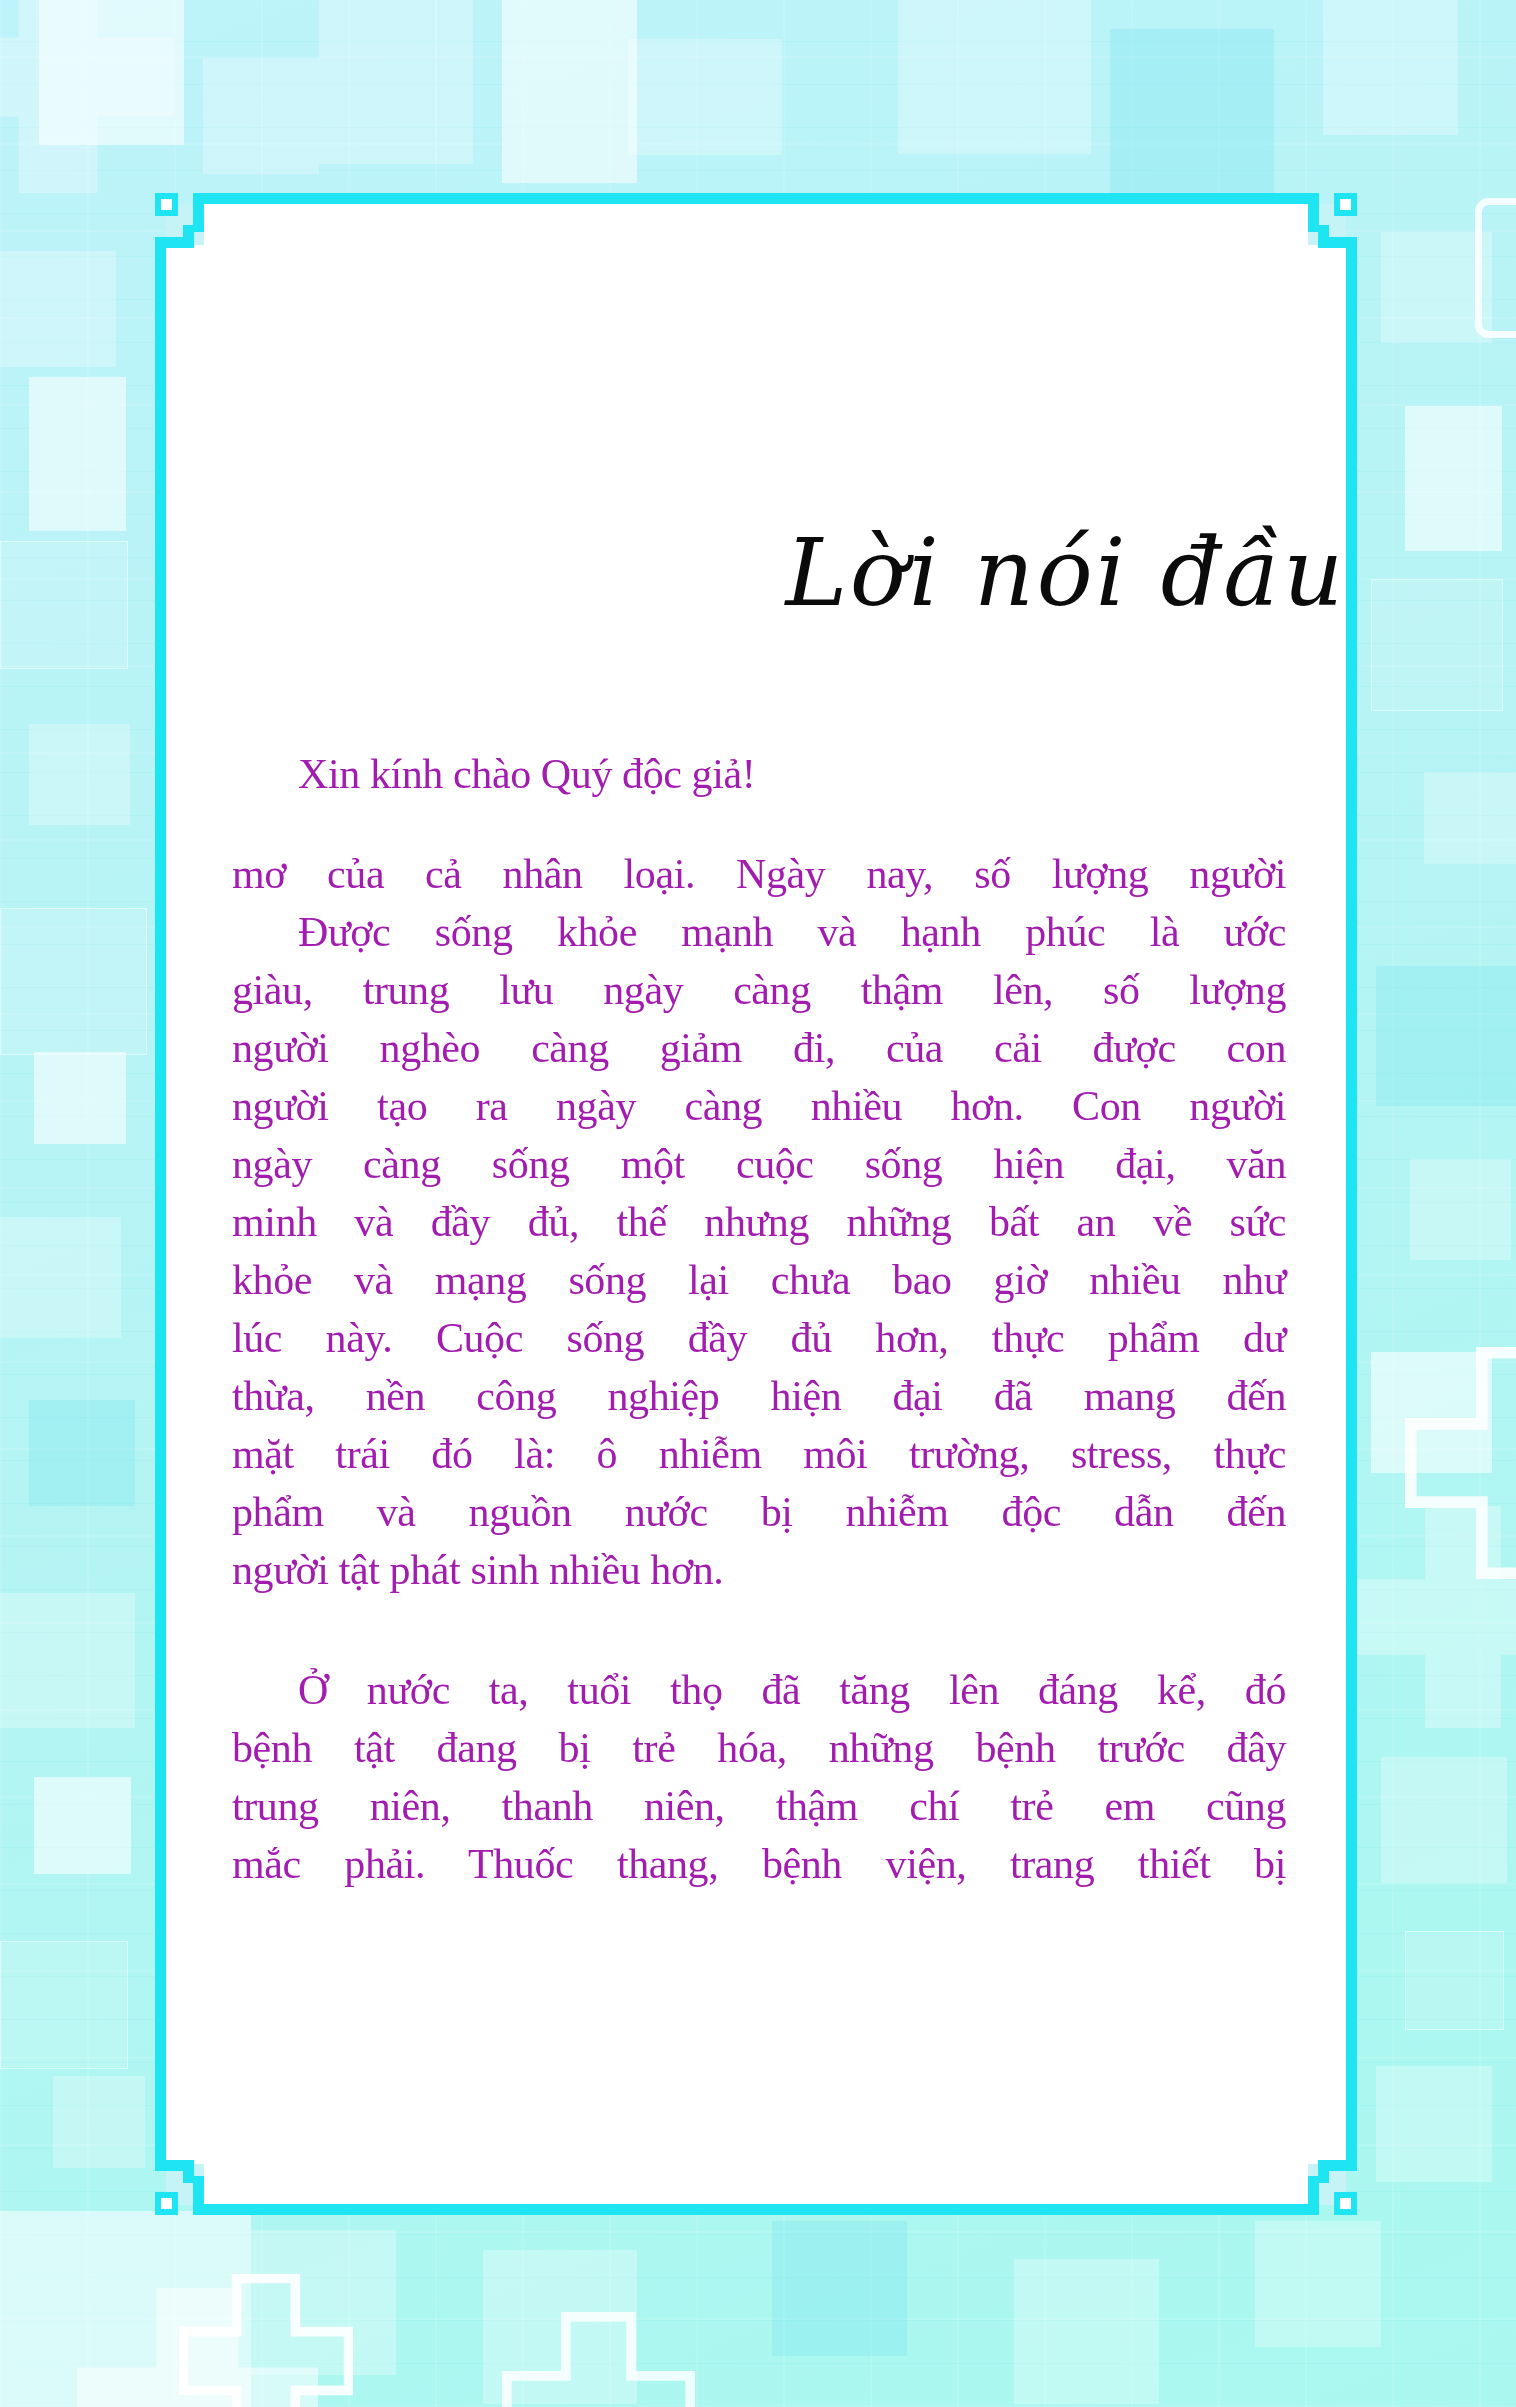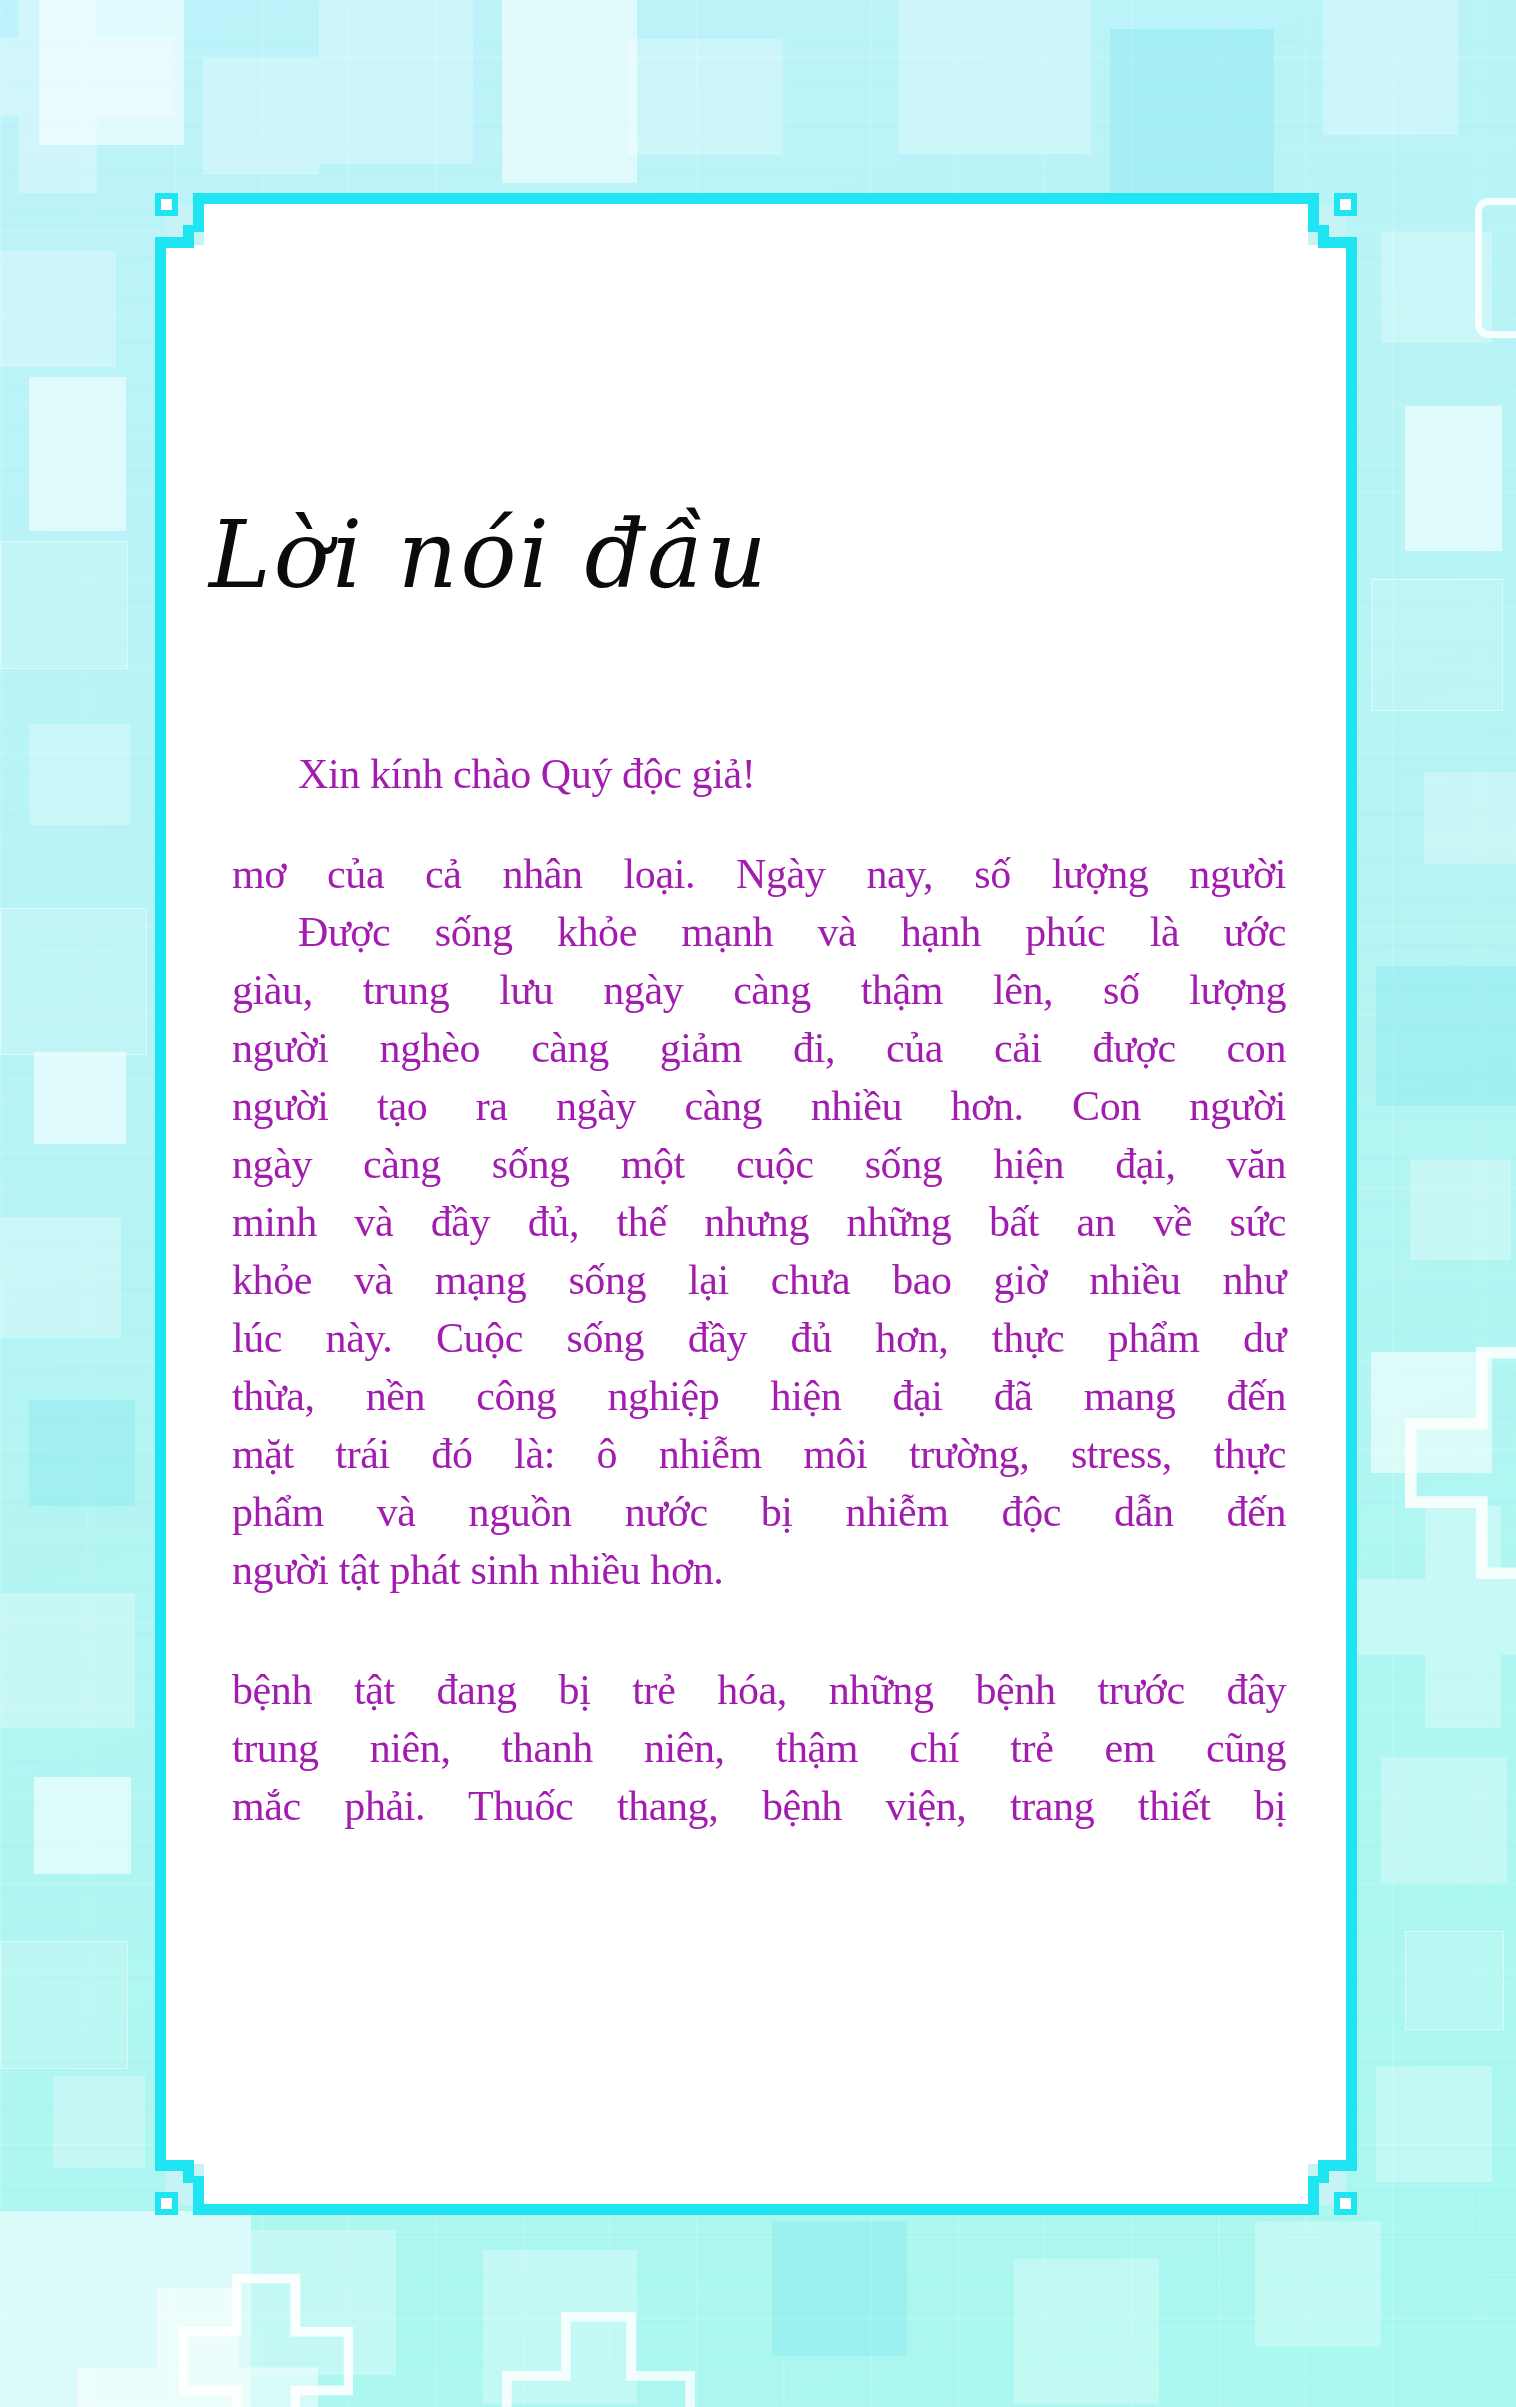--- a/index.html
+++ b/index.html
@@ -50,24 +50,24 @@
   .corner .sq0{left:15.4px;top:15.4px;width:23px;height:23px;box-sizing:border-box;
                border:6.8px solid #1fe5f2;background:#ffffff;}
   .corner.tl{left:155px;top:193px;}
   .corner.tr{left:1297px;top:193px;transform:scaleX(-1);}
   .corner.bl{left:155px;top:2155px;transform:scaleY(-1);}
   .corner.br{left:1297px;top:2155px;transform:scale(-1,-1);}
 
   
   .content{position:absolute;left:166px;top:204px;width:1180px;height:2001px;}
   .title{
-    position:absolute;left:0;top:300px;width:100%;
-    text-align:left;
+    position:absolute;left:0;top:318px;width:100%;
+    text-align:right;
     font-family:"DejaVu Serif", serif;font-style:italic;
-    font-size:93px;line-height:1.1;color:#0b0b0b;letter-spacing:2.9px;padding-left:43px;
+    font-size:93px;line-height:1.1;color:#0b0b0b;letter-spacing:2.9px;
   }
   .textflow{position:absolute;left:66px;top:541px;width:1054px;color:#a21caf;
     font-size:42px;line-height:58px;letter-spacing:-0.4px;}
   .greeting{text-indent:66px;height:58px;}
   .paragraph{margin-top:42px;}
   .paragraph + .paragraph{margin-top:62px;}
   .line{height:58px;text-align:justify;text-align-last:justify;white-space:nowrap;}
   .line.first{text-indent:66px;}
   .line.last{text-align-last:left;}
 </style>
@@ -181,20 +181,21 @@
           <div class="line">ngày càng sống một cuộc sống hiện đại, văn</div>
           <div class="line">minh và đầy đủ, thế nhưng những bất an về sức</div>
           <div class="line">khỏe và mạng sống lại chưa bao giờ nhiều như</div>
           <div class="line">lúc này. Cuộc sống đầy đủ hơn, thực phẩm dư</div>
           <div class="line">thừa, nền công nghiệp hiện đại đã mang đến</div>
           <div class="line">mặt trái đó là: ô nhiễm môi trường, stress, thực</div>
           <div class="line">phẩm và nguồn nước bị nhiễm độc dẫn đến</div>
           <div class="line last">người tật phát sinh nhiều hơn.</div>
         </div>
         <div class="paragraph">
+          <div class="line first">Ở nước ta, tuổi thọ đã tăng lên đáng kể, đó</div>
           <div class="line">bệnh tật đang bị trẻ hóa, những bệnh trước đây</div>
           <div class="line">trung niên, thanh niên, thậm chí trẻ em cũng</div>
           <div class="line">mắc phải. Thuốc thang, bệnh viện, trang thiết bị</div>
         </div>
       </div>
   </div>
 </div>
 
 
 </body></html>

